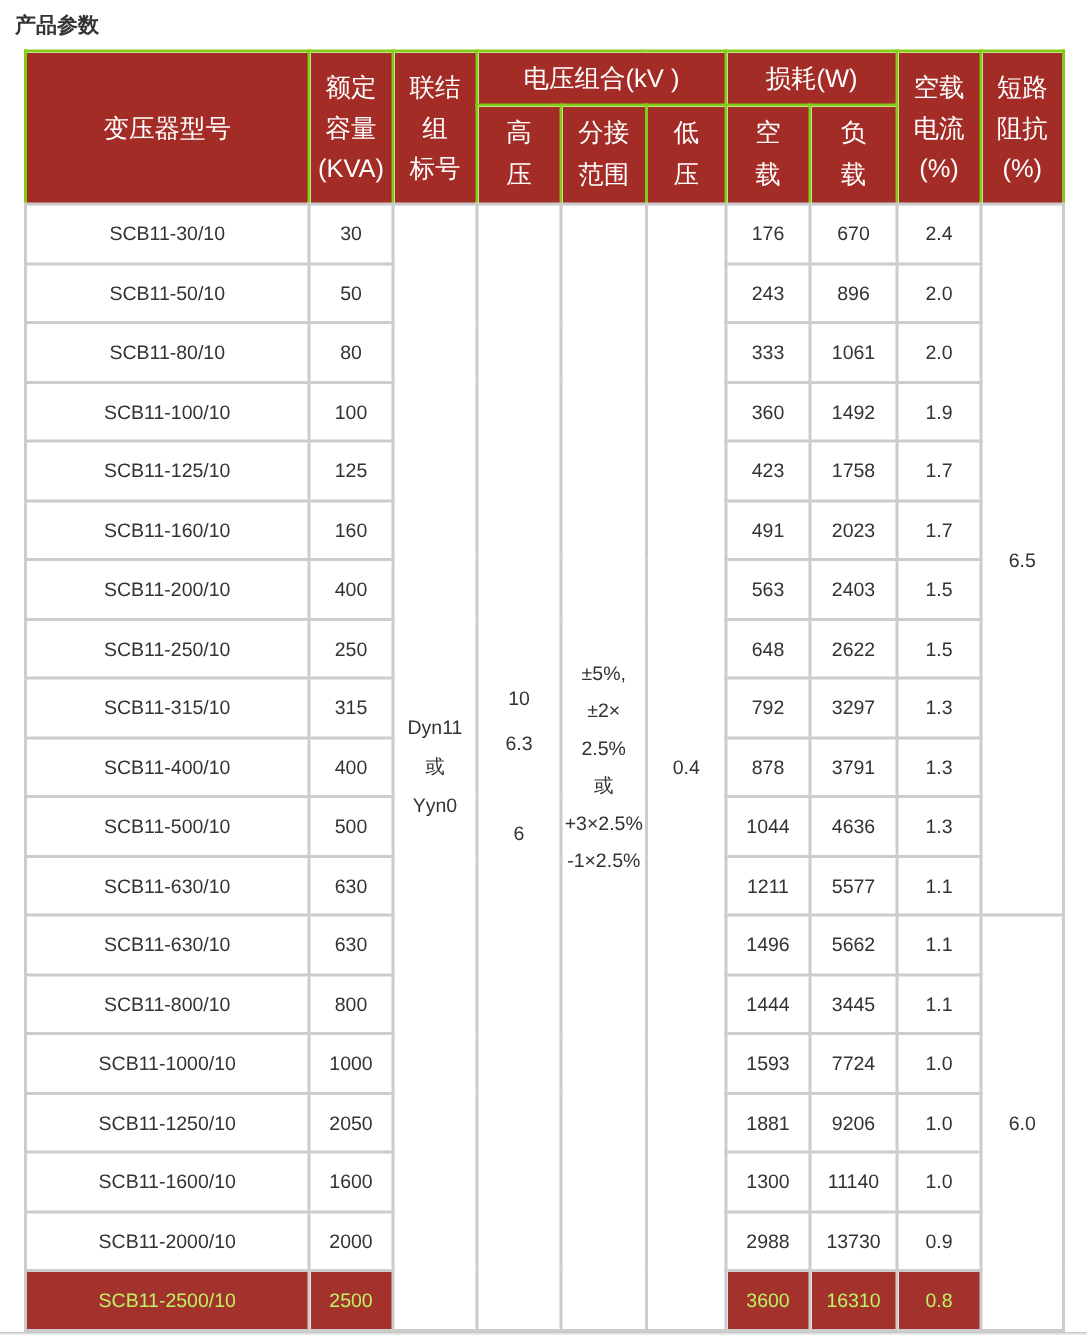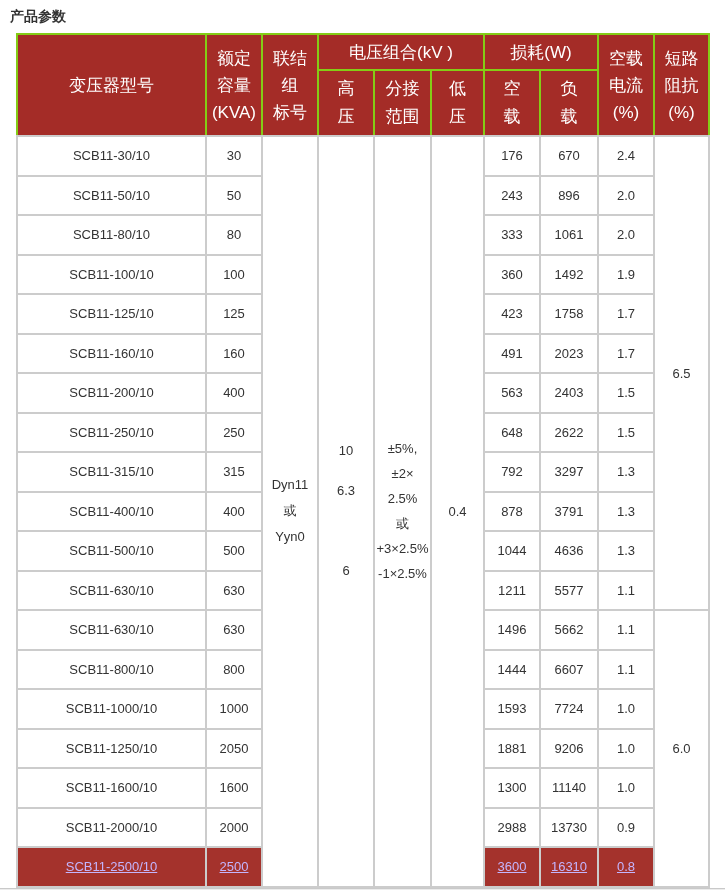--- a/index.html
+++ b/index.html
@@ -46,26 +46,25 @@
   
   tbody tr{height:39.5px;}
   tbody td{
     background:#ffffff;
     color:var(--text,#333333);
     font-size:13px;
     border:2px solid var(--border,#cccccc);
     line-height:17px;
   }
   tbody td.lh26{line-height:26px;margin-top:36px;}
-  tbody td.lh30{line-height:40px;}
+  tbody td.lh30{line-height:30px;}
   tbody td.lh25{line-height:25px;}
   tbody td.hl{
     background:var(--highlight-bg,#a4322c);
-    color:#c4b5fd;
-    text-decoration:underline;
+    color:#bef264;
   }
   .bottom-divider{
     position:absolute;left:0;top:888px;width:725px;height:1px;
     background:#c9c9c9;
     box-shadow:0 1px 0 #ececec;
   }
 </style>
 </head>
 <body>
 
@@ -222,21 +221,21 @@
           <td>630</td>
           <td>1496</td>
           <td>5662</td>
           <td>1.1</td>
           <td rowspan="7">6.0</td>
         </tr>
         <tr>
           <td>SCB11-800/10</td>
           <td>800</td>
           <td>1444</td>
-          <td>6607</td>
+          <td>3445</td>
           <td>1.1</td>
         </tr>
         <tr>
           <td>SCB11-1000/10</td>
           <td>1000</td>
           <td>1593</td>
           <td>7724</td>
           <td>1.0</td>
         </tr>
         <tr>

